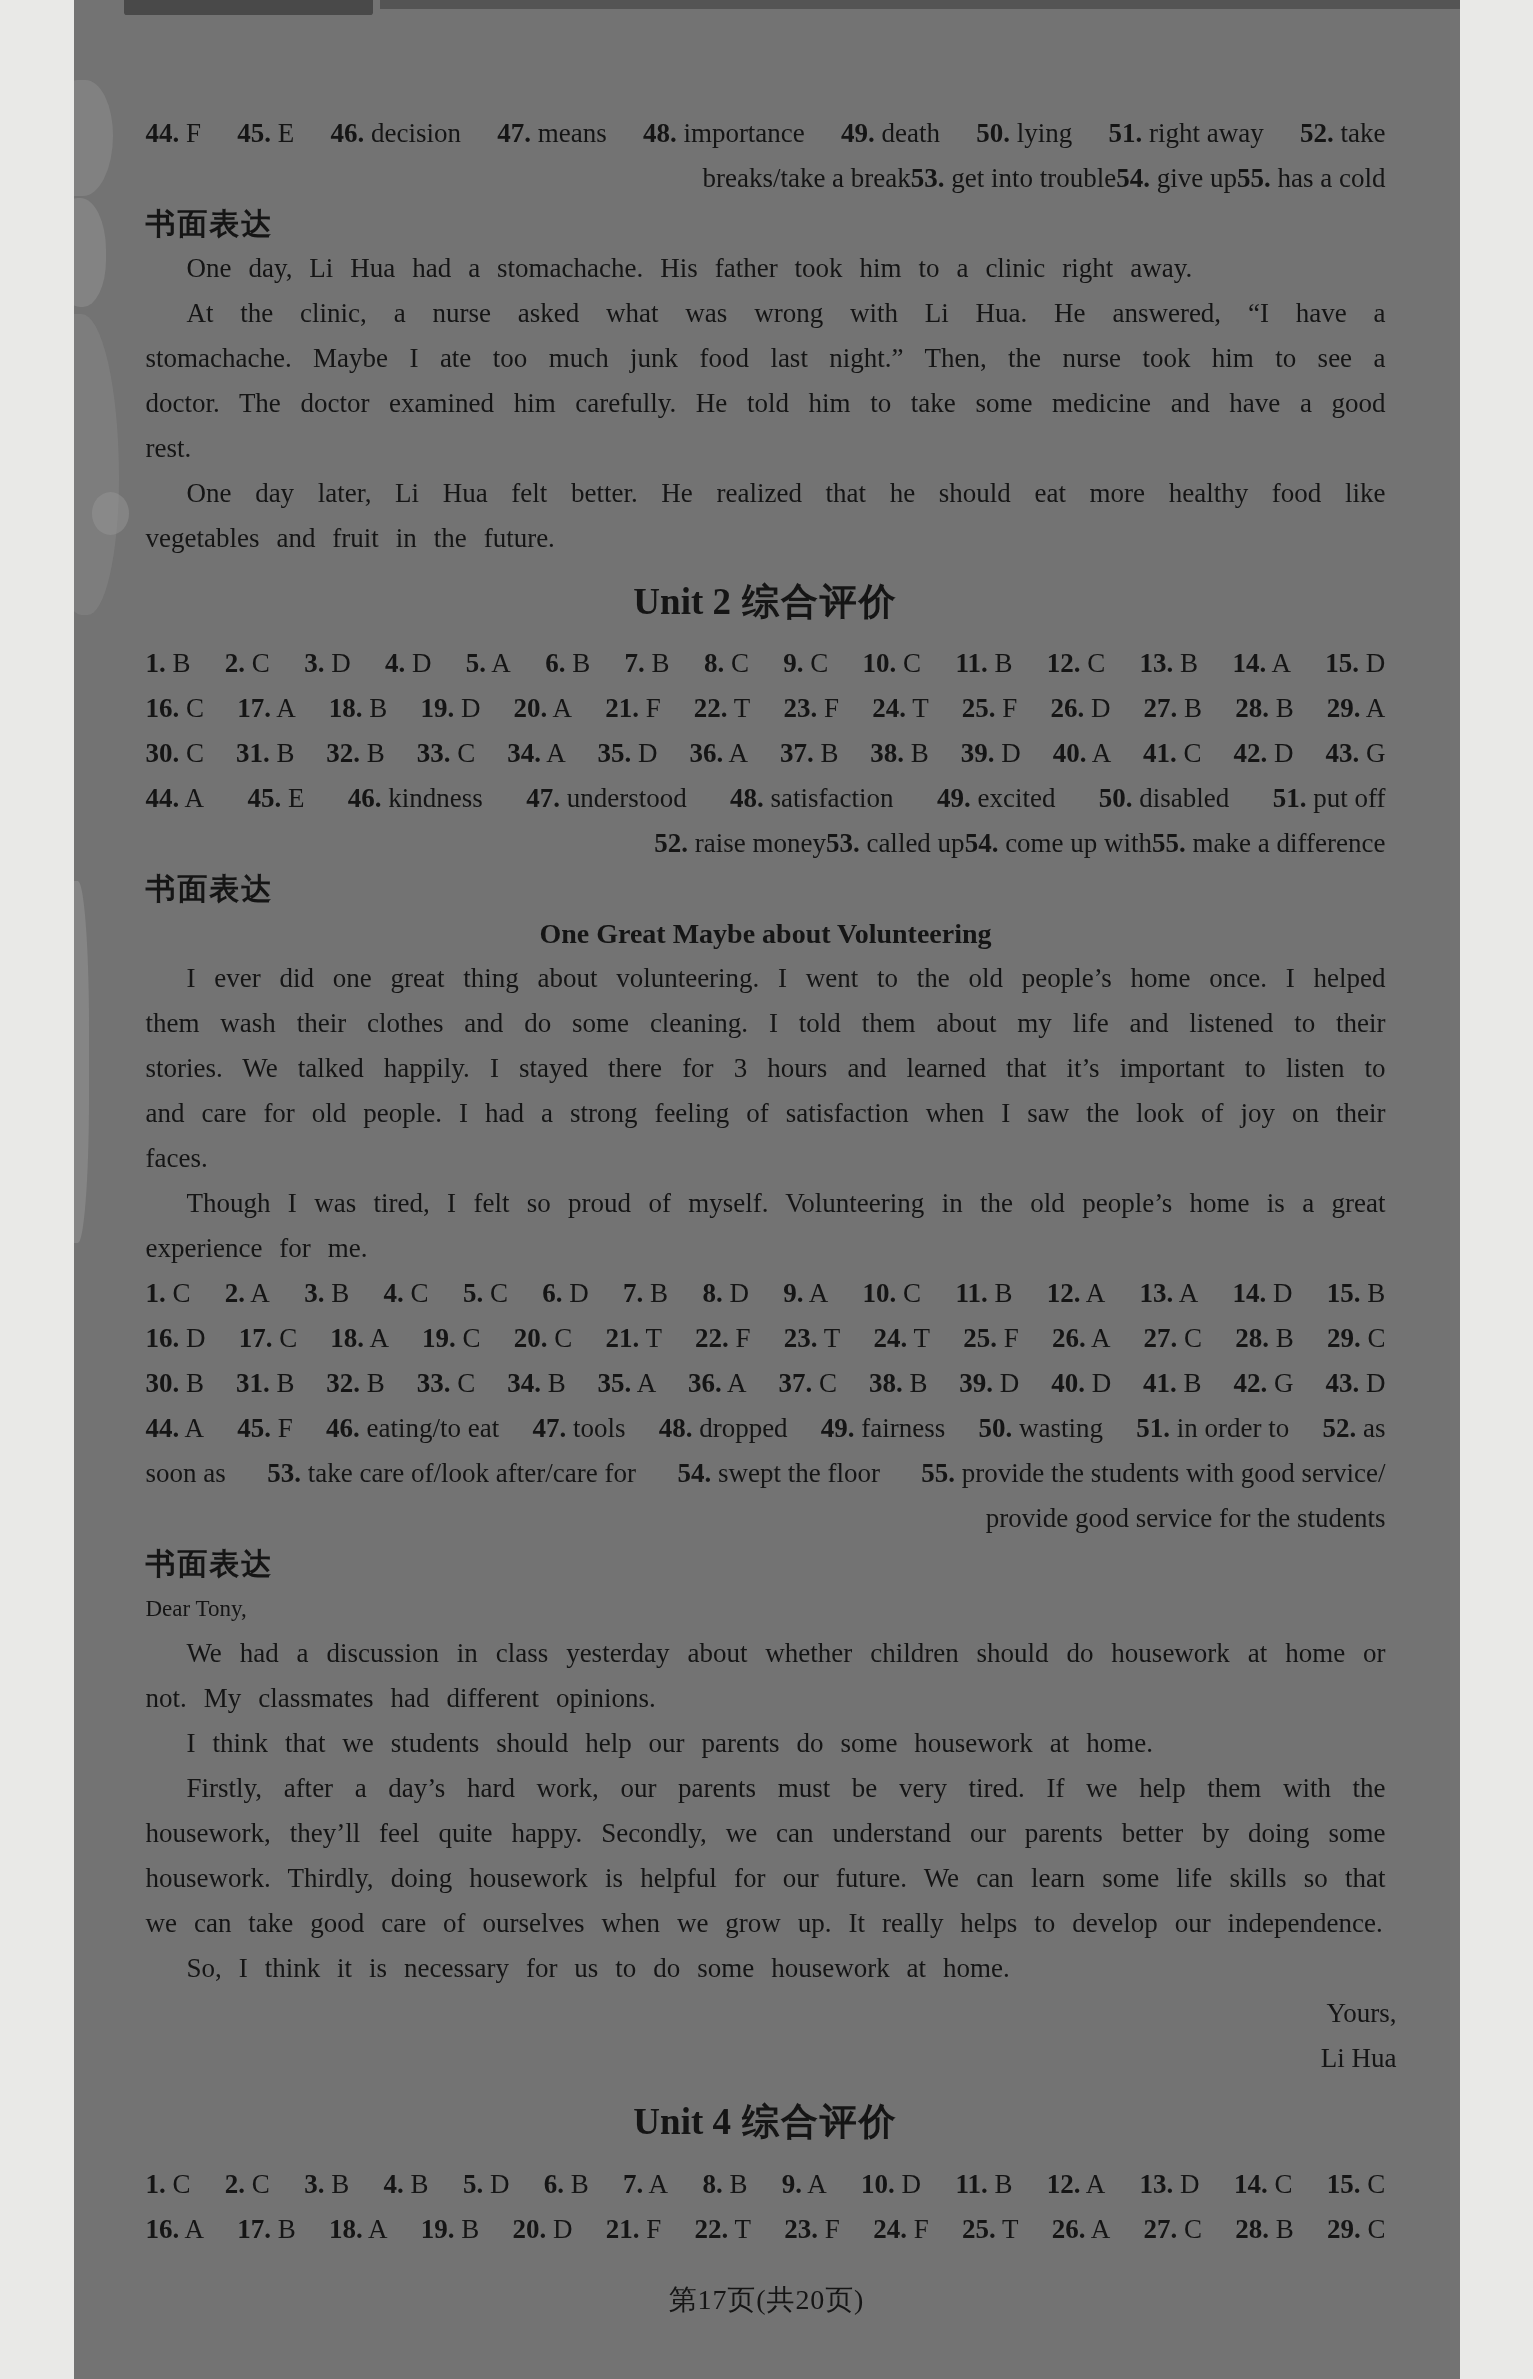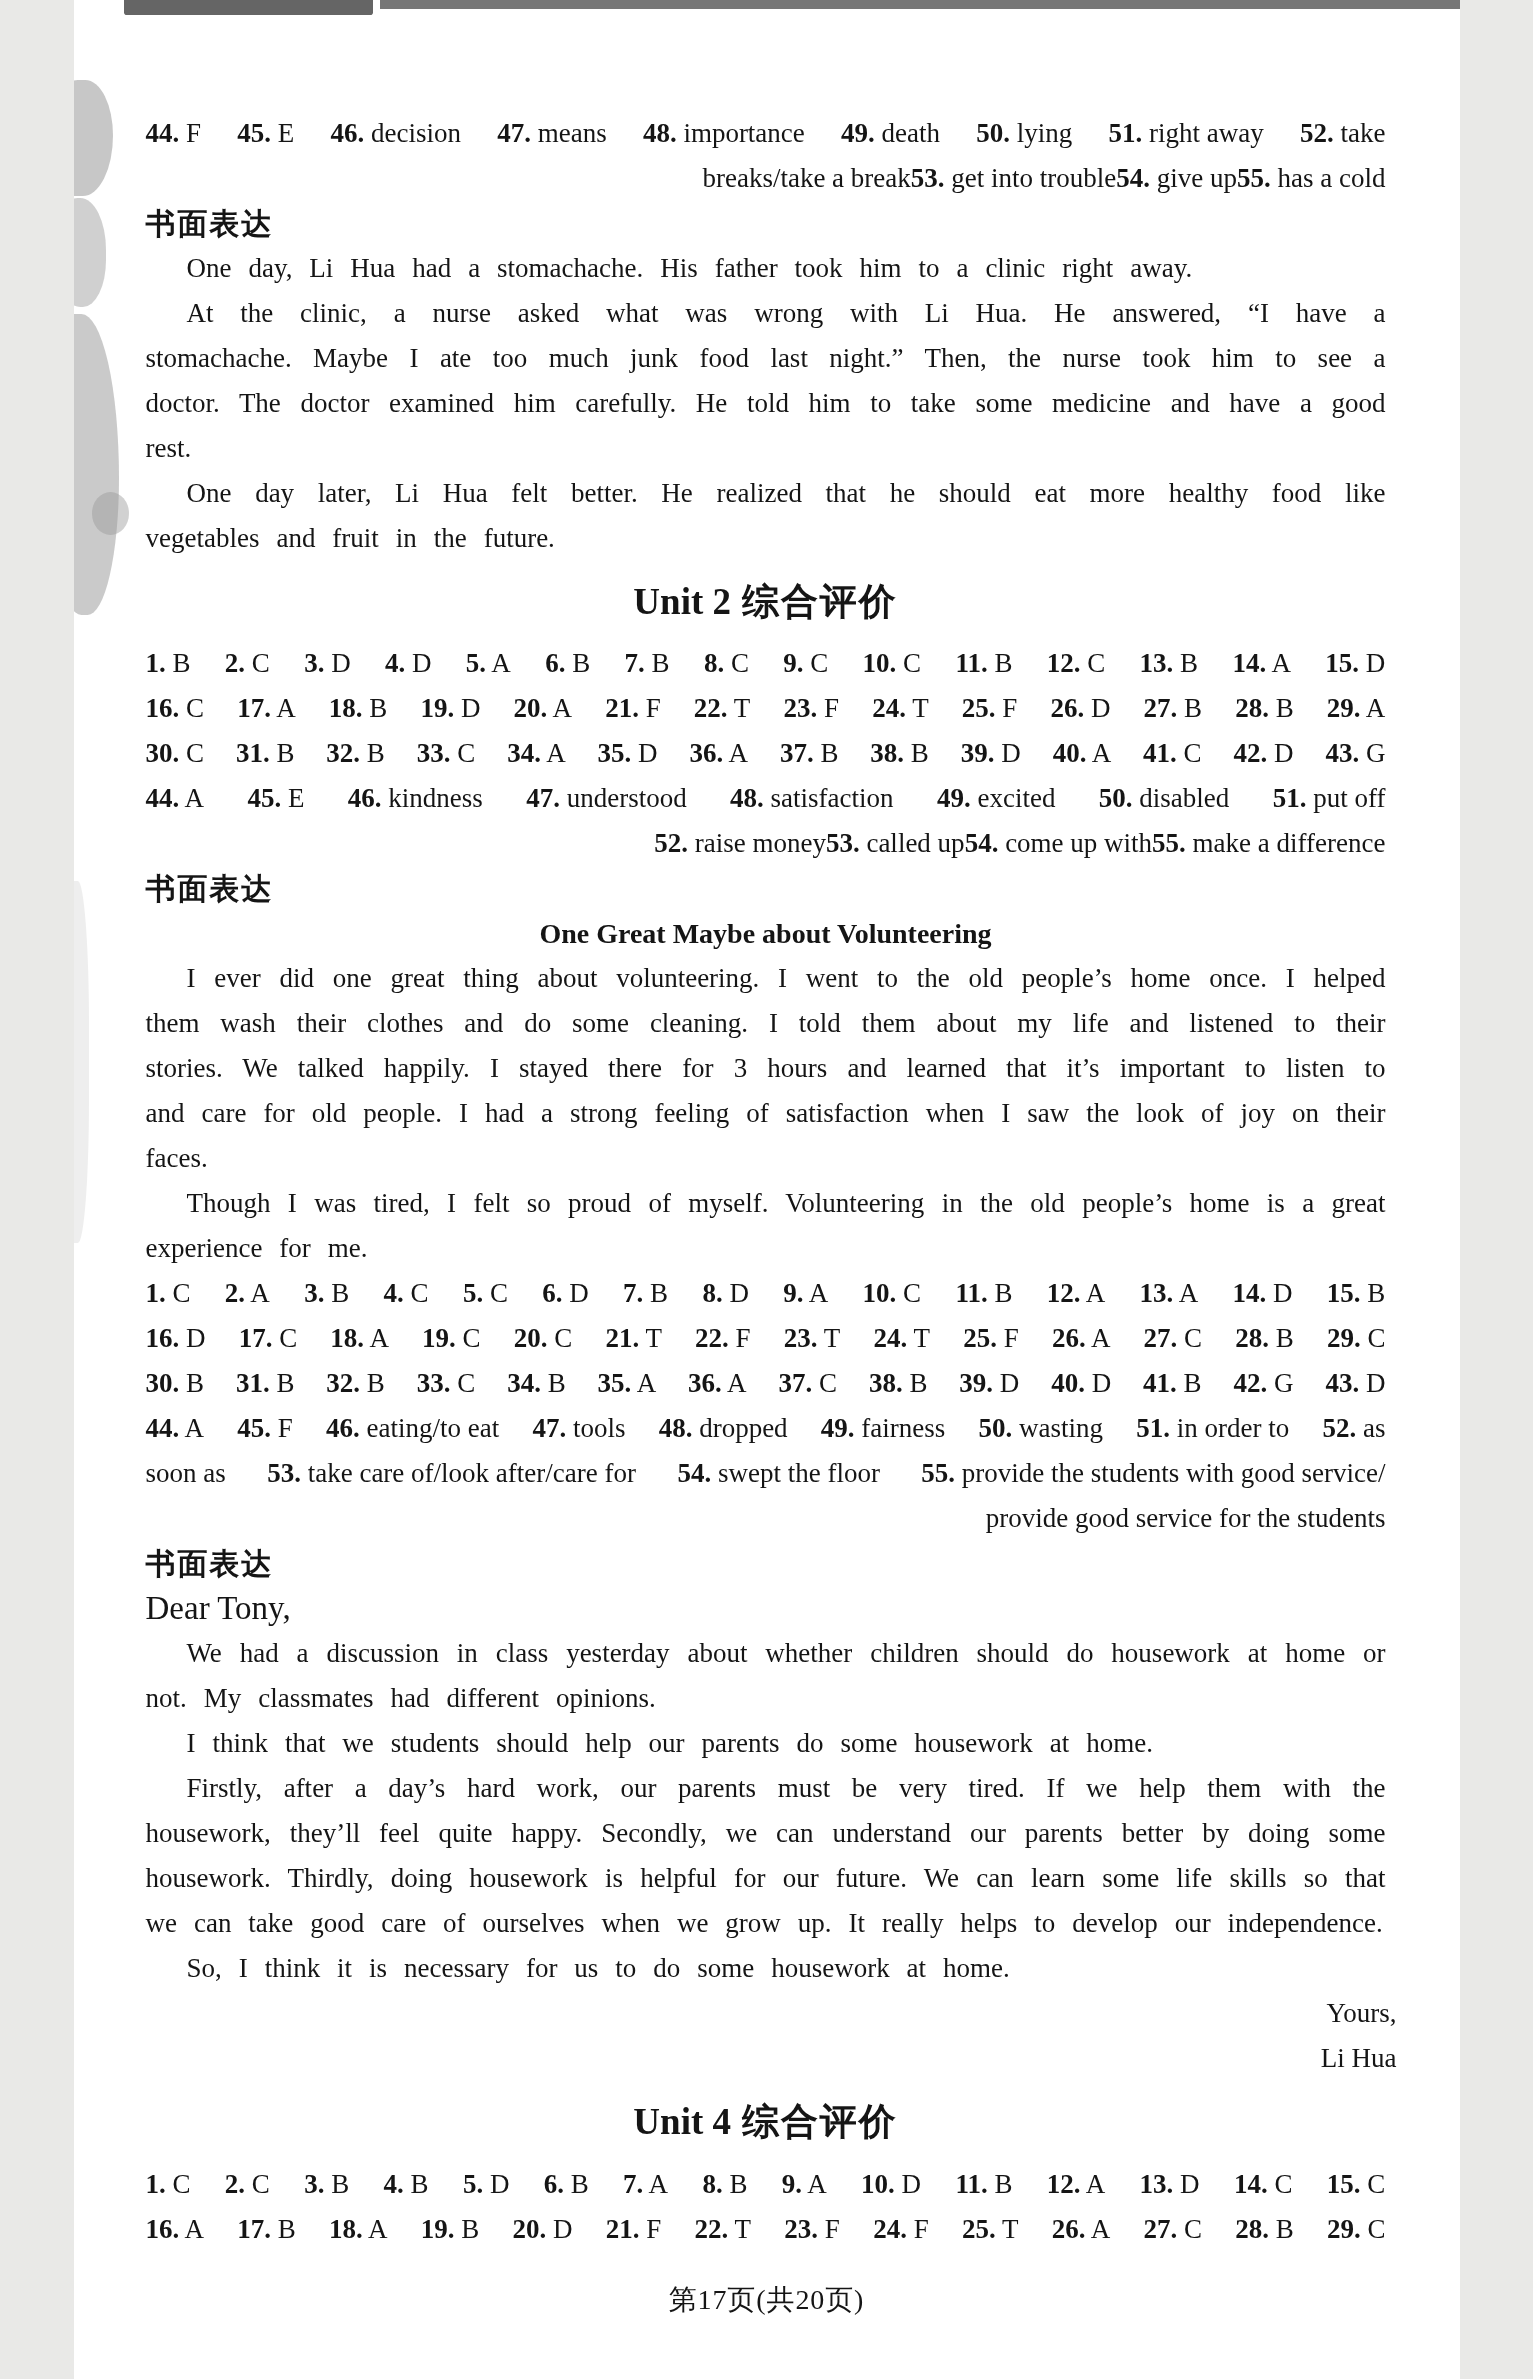--- a/index.html
+++ b/index.html
@@ -1,20 +1,20 @@
 <!DOCTYPE html>
 <html style="font-size:15px"><head>
 <meta charset="utf-8">
 <style>
   html,body{margin:0;padding:0;background:#e9e9e7;}
   .page{
     position:relative;
     width:1386px;height:2379px;
     margin:0 auto;
-    background:#ffffff;
+    background:#737373;
     color:#151515;
     font-family:"Liberation Serif", serif;
     overflow:hidden;
   }
   .content{
     position:absolute;
     left:72px; right:74px; top:111px;
   }
   
   .row{
@@ -58,21 +58,21 @@
   .para{
     margin:0;
     font-size:27px;
     line-height:45px;
     text-align:justify;
     text-indent:41px;
     word-spacing:10.2px;
   }
   .plain{
     margin:0;
-    font-size:33px;
+    font-size:23px;
     line-height:45px;
   }
   .signoff{
     margin:0;
     font-size:27px;
     line-height:45px;
     text-align:right;
     position:relative;
     right:-11px;
   }

